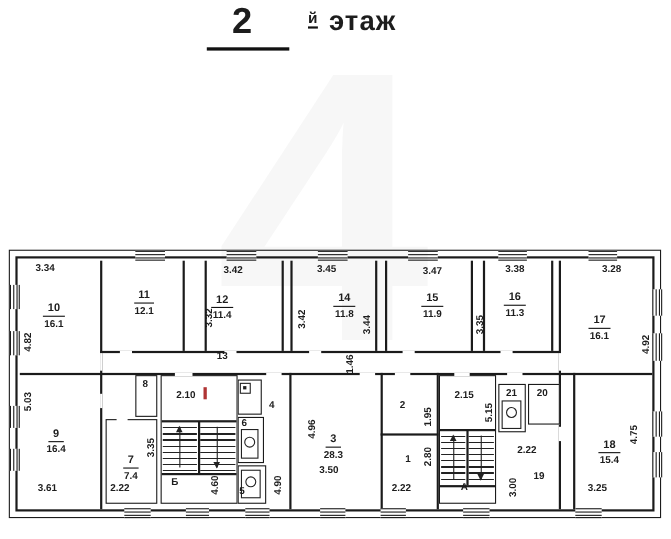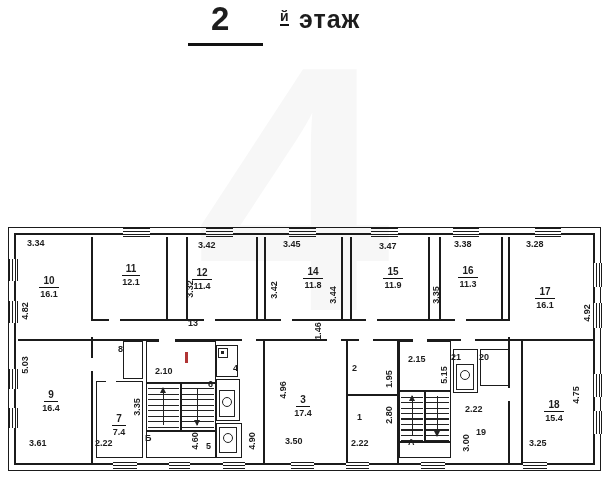--- a/index.html
+++ b/index.html
@@ -16,21 +16,21 @@
        color:rgba(50,50,60,0.04);z-index:4;pointer-events:none;}
   .wmtext{position:absolute;left:181px;top:351px;font-size:45px;line-height:1;font-weight:bold;
           letter-spacing:13px;color:rgba(140,140,140,0.42);z-index:6;pointer-events:none;}
   
   .plan{position:absolute;left:8px;top:227px;width:593px;height:244px;
         border:1.5px solid #1b1b1b;box-sizing:border-box;}
   .ring{position:absolute;inset:5px;border:2px solid #1b1b1b;}
   .w{position:absolute;background:#1b1b1b;}
   .gap{position:absolute;background:#fff;z-index:2;}
   .box{position:absolute;border:1.5px solid #1b1b1b;background:#fff;box-sizing:border-box;}
-  .lbl{position:absolute;width:28px;text-align:left;font-size:9px;font-weight:bold;z-index:3;}
+  .lbl{position:absolute;width:28px;text-align:center;font-size:9px;font-weight:bold;z-index:3;}
   .vlbl{position:absolute;width:28px;text-align:center;font-size:9px;font-weight:bold;
         transform:rotate(-90deg);transform-origin:center center;z-index:3;}
   .rm{position:absolute;width:40px;text-align:center;z-index:3;}
   .rm .num{display:inline-block;font-size:10px;font-weight:bold;border-bottom:1.2px solid #111;
            padding:0 4px 1px 4px;}
   .rm .area{display:block;font-size:9px;font-weight:bold;margin-top:1px;}
   .win-h{position:absolute;height:8.5px;background:#fff;z-index:2;
          border-top:1.3px solid #1b1b1b;border-bottom:1.3px solid #1b1b1b;box-sizing:border-box;
          background-image:linear-gradient(#1b1b1b,#1b1b1b),linear-gradient(#1b1b1b,#1b1b1b);
          background-size:100% 1px;background-position:0 2.4px,0 4.8px;background-repeat:no-repeat;}
@@ -184,21 +184,21 @@
       <span class="num">17</span>
       <span class="area">16.1</span></div>
     <div class="rm" style="left:22px;top:156px">
       <span class="num">9</span>
       <span class="area">16.4</span></div>
     <div class="rm" style="left:90px;top:180px">
       <span class="num">7</span>
       <span class="area">7.4</span></div>
     <div class="rm" style="left:274px;top:161px">
       <span class="num">3</span>
-      <span class="area">17.4</span></div>
+      <span class="area">28.3</span></div>
     <div class="rm" style="left:525px;top:166px">
       <span class="num">18</span>
       <span class="area">15.4</span></div>
 
     <div class="lbl" style="left:179px;top:90px">13</div>
     <div class="lbl" style="left:109px;top:116px">8</div>
     <div class="lbl" style="left:199px;top:151px">6</div>
     <div class="lbl" style="left:197px;top:213px">5</div>
     <div class="lbl" style="left:224px;top:135px">4</div>
     <div class="lbl" style="left:343px;top:135px">2</div>
@@ -207,27 +207,27 @@
     <div class="lbl" style="left:470px;top:124px">20</div>
     <div class="lbl" style="left:467px;top:199px">19</div>
     <div class="lbl" style="left:136px;top:205px">Б</div>
     <div class="lbl" style="left:399px;top:209px">А</div>
 
     <div class="lbl" style="left:18px;top:10px">3.34</div>
     <div class="lbl" style="left:189px;top:12px">3.42</div>
     <div class="lbl" style="left:274px;top:11px">3.45</div>
     <div class="lbl" style="left:370px;top:13px">3.47</div>
     <div class="lbl" style="left:445px;top:11px">3.38</div>
-    <div class="lbl" style="left:517px;top:11px">3.28</div>
-    <div class="lbl" style="left:146px;top:138px">2.10</div>
+    <div class="lbl" style="left:533px;top:11px">3.28</div>
+    <div class="lbl" style="left:146px;top:126px">2.10</div>
     <div class="lbl" style="left:399px;top:126px">2.15</div>
     <div class="lbl" style="left:456px;top:176px">2.22</div>
     <div class="lbl" style="left:20px;top:210px">3.61</div>
     <div class="lbl" style="left:86px;top:210px">2.22</div>
-    <div class="lbl" style="left:276px;top:208px">3.50</div>
+    <div class="lbl" style="left:276px;top:194px">3.50</div>
     <div class="lbl" style="left:342px;top:210px">2.22</div>
     <div class="lbl" style="left:520px;top:210px">3.25</div>
 
     <div class="vlbl" style="left:2px;top:78px">4.82</div>
     <div class="vlbl" style="left:2px;top:132px">5.03</div>
     <div class="vlbl" style="left:167px;top:56px">3.32</div>
     <div class="vlbl" style="left:251px;top:57px">3.42</div>
     <div class="vlbl" style="left:310px;top:62px">3.44</div>
     <div class="vlbl" style="left:413px;top:62px">3.35</div>
     <div class="vlbl" style="left:564px;top:80px">4.92</div>

